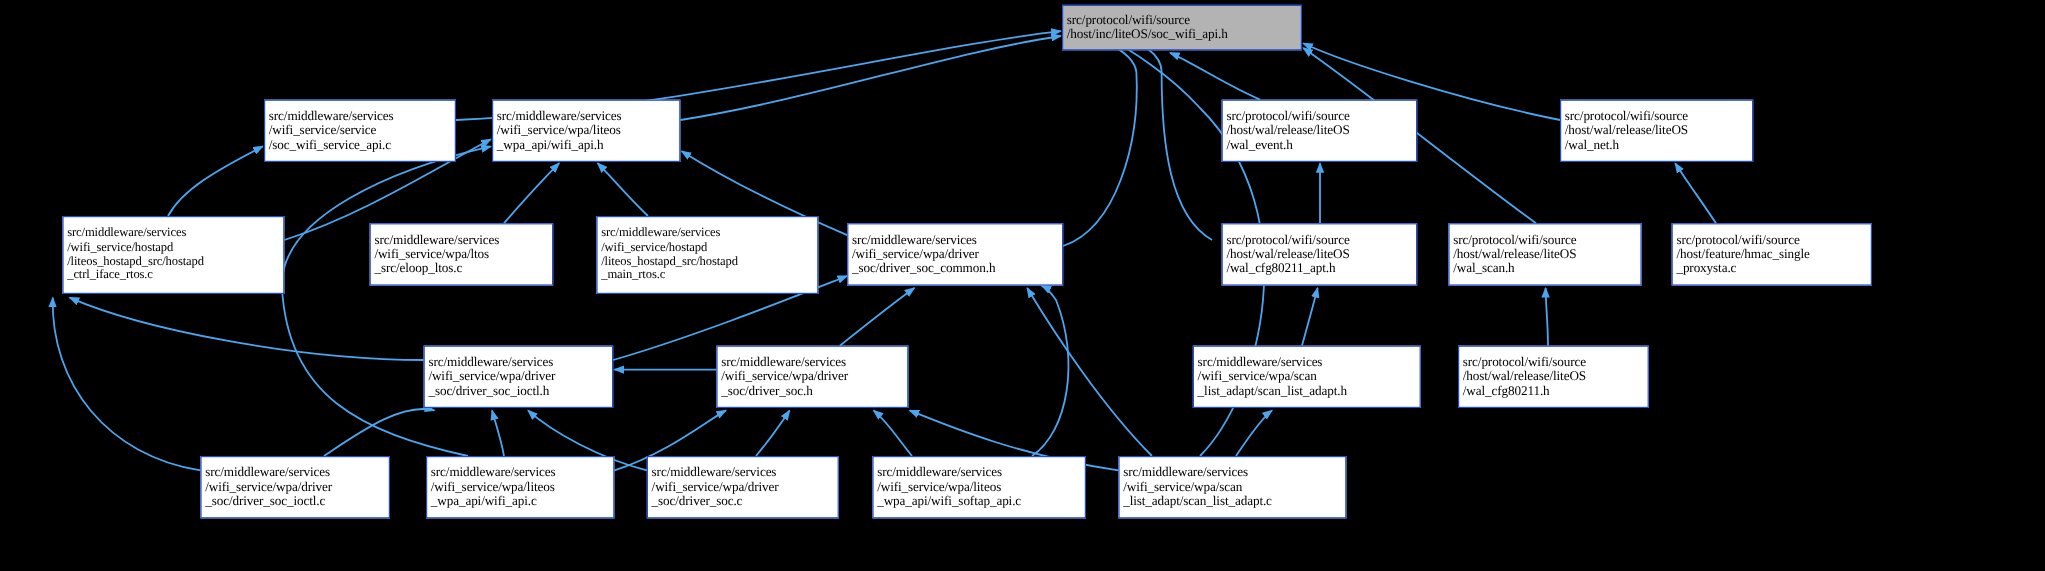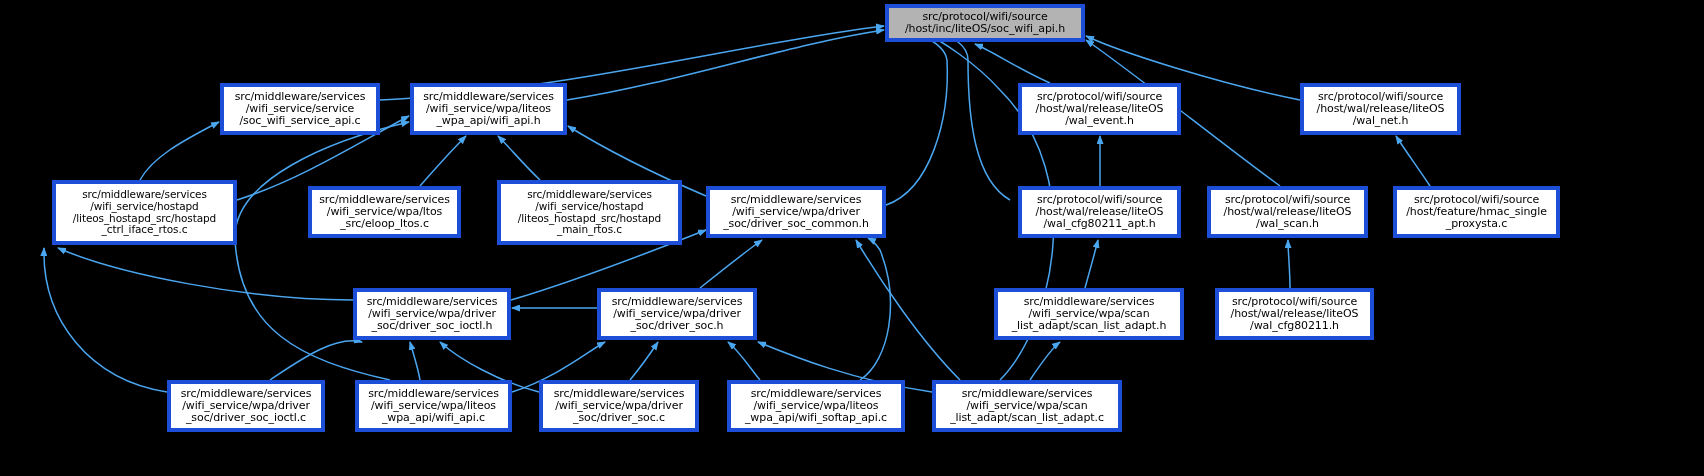--- a/index.html
+++ b/index.html
@@ -1,21 +1,21 @@
 <!DOCTYPE html>
 <html><head>
 <meta charset="utf-8">
 <style>
   html,body{margin:0;padding:0;background:#000;}
   #graph{position:relative;width:1704px;height:476px;background:#000;overflow:hidden;
          font-family:"DejaVu Sans","Liberation Sans",sans-serif;}
   svg.edges{position:absolute;left:0;top:0;width:1704px;height:476px;}
-  .node{position:absolute;box-sizing:border-box;border:4px solid #1d4ed8;
+  .node{position:absolute;box-sizing:border-box;border:1px solid #1d4ed8;
         background:#fff;color:#000;display:flex;align-items:center;justify-content:center;
-        text-align:center;line-height:1.12;white-space:pre;letter-spacing:-0.1px;}
+        line-height:1.12;white-space:pre;letter-spacing:-0.1px;font-family:Liberation Serif, serif;}
   .node.root{background:#b3b3b3;}
   .node .lbl{display:block;width:100%;padding:0 3px;}
 </style>
 </head>
 <body>
 
 <div id="graph">
   <svg class="edges" xmlns="http://www.w3.org/2000/svg">
     <defs>
       <marker id="arrow" markerWidth="9" markerHeight="7" refX="8" refY="3.5" orient="auto" markerUnits="userSpaceOnUse">

